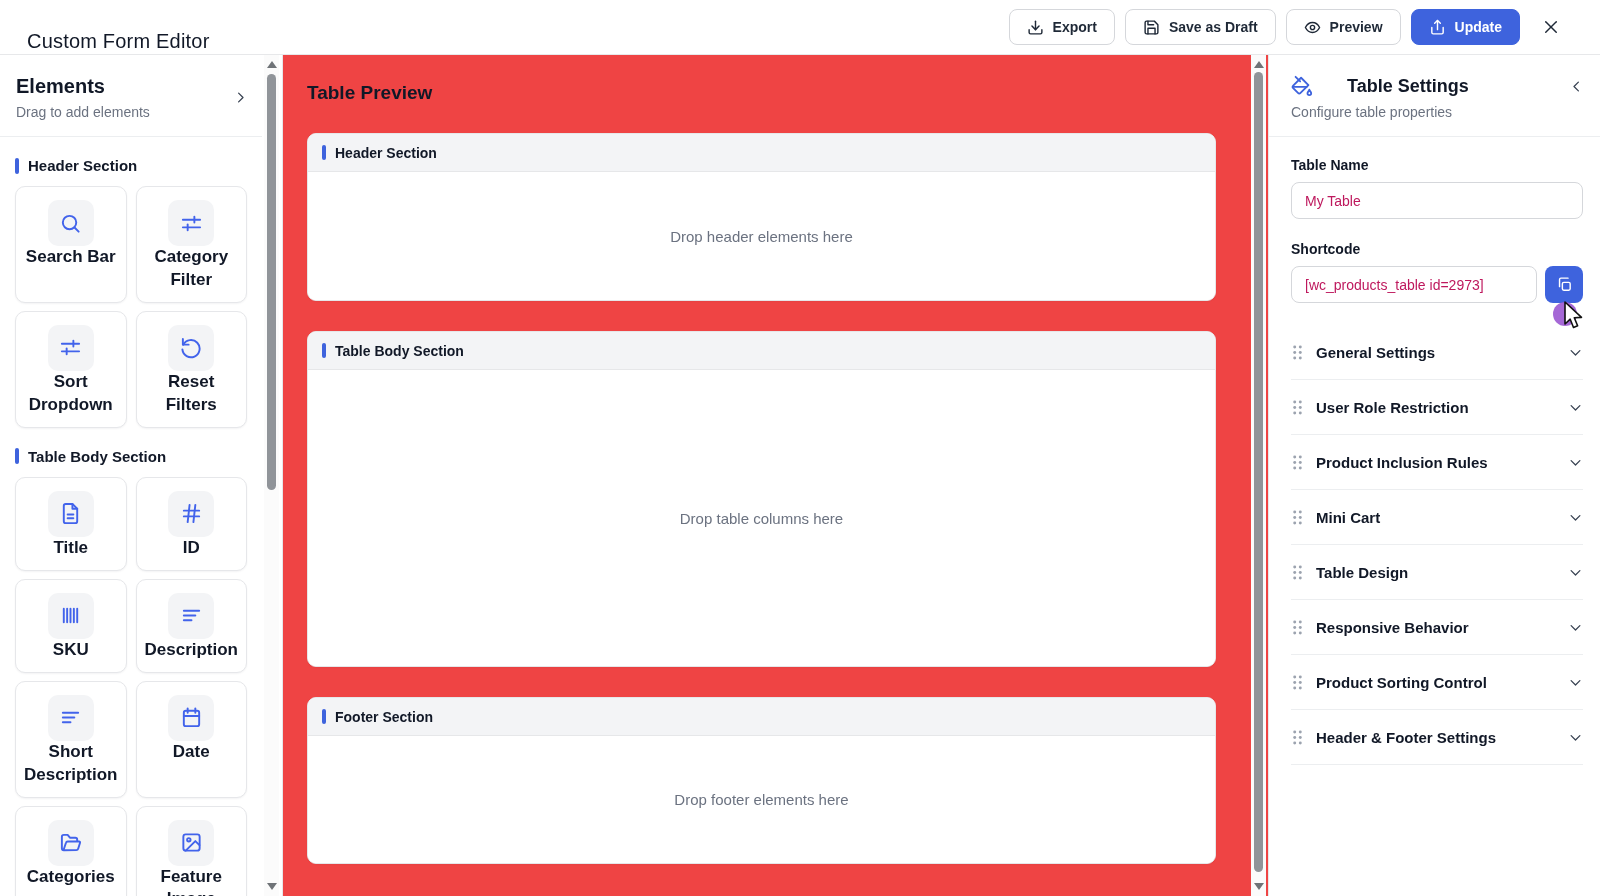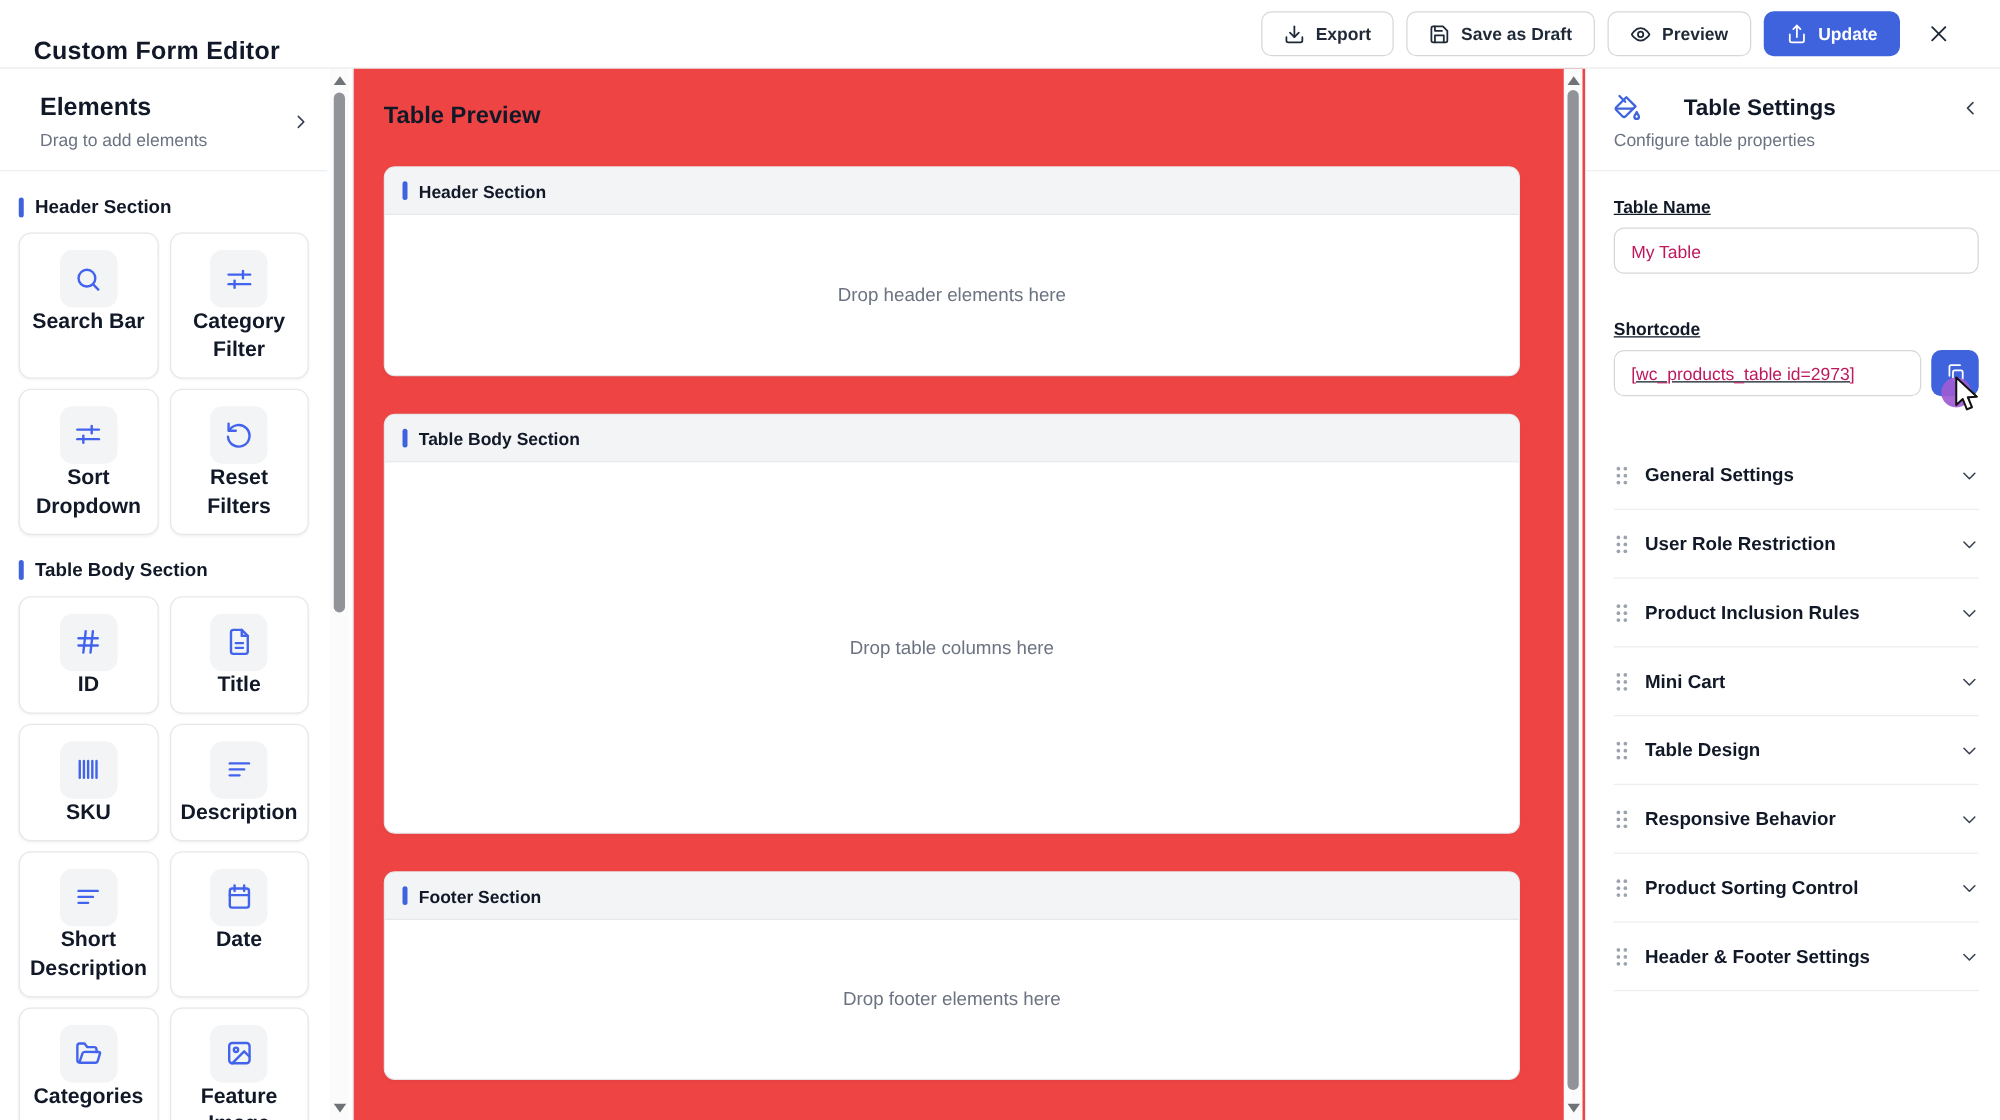--- a/index.html
+++ b/index.html
@@ -4,36 +4,36 @@
 <style>
   * { margin:0; padding:0; box-sizing:border-box; }
   html,body { width:1600px; height:896px; overflow:hidden; }
   body { font-family:"Liberation Sans","DejaVu Sans",sans-serif; background:#fff; color:#111827; position:relative; }
 
   svg.i { fill:none; stroke:currentColor; stroke-width:2; stroke-linecap:round; stroke-linejoin:round; display:block; }
   svg.grip { fill:currentColor; stroke:none; display:block; }
 
   
   .topbar { height:55px; background:#fff; border-bottom:1px solid #e7e8ea; display:flex; align-items:center; padding:0 40px 0 27px; }
-  .topbar h1 { font-size:20px; font-weight:700; letter-spacing:.2px;margin-top:29px; }
+  .topbar h1 { font-size:20px; font-weight:400; letter-spacing:.2px;margin-top:29px; }
   .topbar-actions { margin-left:auto; display:flex; align-items:center; gap:10px; }
   .btn { display:inline-flex; align-items:center; gap:9px; height:36px; padding:0 17px; background:#fff; border:1px solid #d5d7db; border-radius:8px; font-family:inherit; font-size:14px; font-weight:600; color:#1f2937; cursor:pointer; }
   .btn .i { width:17px; height:17px; }
   .btn.primary { background:#3e63dd; border-color:#3e63dd; color:#fff; }
   .close-btn { background:none; border:none; margin-left:12px; color:#1f2937; cursor:pointer; display:flex; align-items:center; }
   .close-btn .i { width:18px; height:18px; }
 
   
   .main { display:flex; height:841px; }
 
   
   .sidebar { width:283px; background:#fff; border-right:1px solid #e7e8ea; position:relative; overflow:hidden; flex:none; }
   .sidebar-content { width:262px; height:100%; overflow:hidden; }
   .sidebar-head { padding:20px 14px 16px 16px; border-bottom:1px solid #eceef0; display:flex; }
-  .sidebar-head .txt { flex:1;margin-left:16px; }
+  .sidebar-head .txt { flex:1; }
   .sidebar-head h2 { font-size:20px; font-weight:700; }
   .sidebar-head p { margin-top:6px; font-size:14px; color:#6b7280; }
   .collapse-btn { background:none; border:none; color:#374151; cursor:pointer; height:24px; margin-top:10px; }
   .collapse-btn .i { width:15px; height:15px; }
   .section-label { display:flex; align-items:center; gap:9px; margin:20px 15px 12px; font-size:15px; font-weight:700; color:#111827; }
   .accent-bar { width:4px; height:16px; border-radius:2px; background:#3e63dd; flex:none; }
   .element-grid { display:grid; grid-template-columns:1fr 1fr; gap:8px 9px; padding:0 15px; }
   .element-card { background:#fff; border:1px solid #e6e7ea; border-radius:10px; min-height:88px; padding:13px 6px 10px; display:flex; flex-direction:column; align-items:center; box-shadow:0 1px 2px rgba(16,24,40,.05); cursor:grab; }
   .icon-tile { width:46px; height:46px; border-radius:10px; background:#f3f4f6; display:flex; align-items:center; justify-content:center; color:#4263eb; flex:none; }
   .icon-tile .i { width:23px; height:23px; }
@@ -53,21 +53,21 @@
   .settings-head { padding:20px 16px 16px 22px; border-bottom:1px solid #eceef0; }
   .settings-head .row1 { display:flex; align-items:center;gap:24px; }
   .settings-head .row1 .i.bucket { width:22px; height:22px; color:#3e63dd; margin-right:10px; }
   .settings-head h2 { font-size:18px; font-weight:700; flex:1; }
   .settings-head p { margin-top:7px; font-size:14px; color:#6b7280; }
   .back-btn { background:none; border:none; color:#374151; cursor:pointer; }
   .back-btn .i { width:15px; height:15px; }
   .settings-form { padding:20px 17px 0 22px; }
   .field-label { display:block; font-size:14px; font-weight:700; color:#111827; margin-bottom:9px; }
   .text-input { width:100%; height:37px; border:1px solid #d5d7db; border-radius:8px; padding:0 13px; font-family:inherit; font-size:14px; color:#be185d; background:#fff; outline:none; }
-  .field { margin-bottom:36px;text-decoration:underline; }
+  .field { margin-bottom:22px; }
   .shortcode-row { display:flex; gap:8px; }
   .shortcode-row .text-input { flex:1; }
   .copy-btn { width:38px; height:37px; flex:none; background:#3e63dd; border:none; border-radius:8px; color:#fff; display:flex; align-items:center; justify-content:center; cursor:pointer; }
   .copy-btn .i { width:17px; height:17px; }
   .accordion { margin-top:7px; }
   .accordion-row { display:flex; align-items:center; height:55px; margin:0 17px 0 22px; border-bottom:1px solid #eceef0; cursor:pointer; }
   .accordion-row .grip { width:13px; height:17px; color:#9ca3af; margin-right:12px; flex:none; }
   .accordion-row .t { flex:1; font-size:15px; font-weight:700; color:#111827; }
   .accordion-row .i.chev { width:15px; height:15px; color:#374151; flex:none; }
 
@@ -297,32 +297,32 @@
       </div>
 
       <div class="section-label">
         <span class="accent-bar"></span>
         <span>Table Body Section</span>
       </div>
       <div class="element-grid">
         <div class="element-card">
           <span class="icon-tile">
               <svg class="i">
+                <use href="#ic-file-text"></use>
+              </svg>
+            </span>
+          <span class="element-label">Title</span>
+        </div>
+        <div class="element-card">
+          <span class="icon-tile">
+              <svg class="i">
                 <use href="#ic-hash"></use>
               </svg>
             </span>
           <span class="element-label">ID</span>
-        </div>
-        <div class="element-card">
-          <span class="icon-tile">
-              <svg class="i">
-                <use href="#ic-file-text"></use>
-              </svg>
-            </span>
-          <span class="element-label">Title</span>
         </div>
         <div class="element-card">
           <span class="icon-tile">
               <svg class="i">
                 <use href="#ic-barcode"></use>
               </svg>
             </span>
           <span class="element-label">SKU</span>
         </div>
         <div class="element-card">

